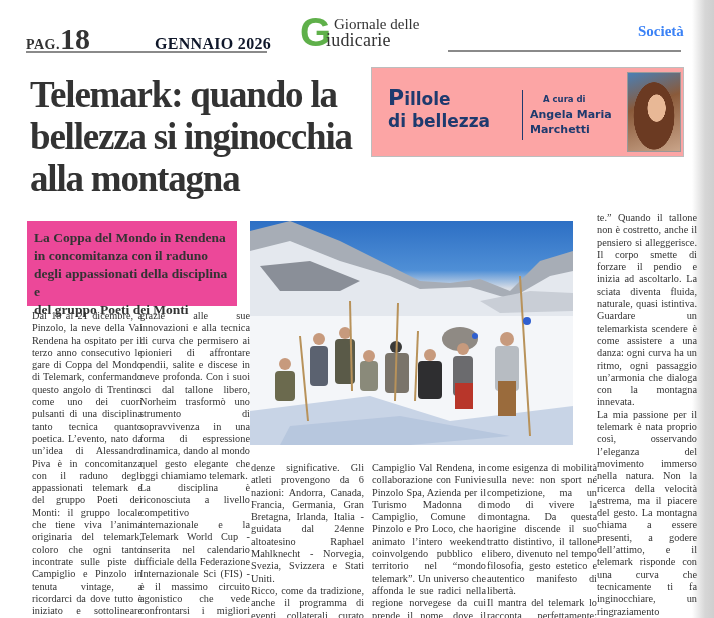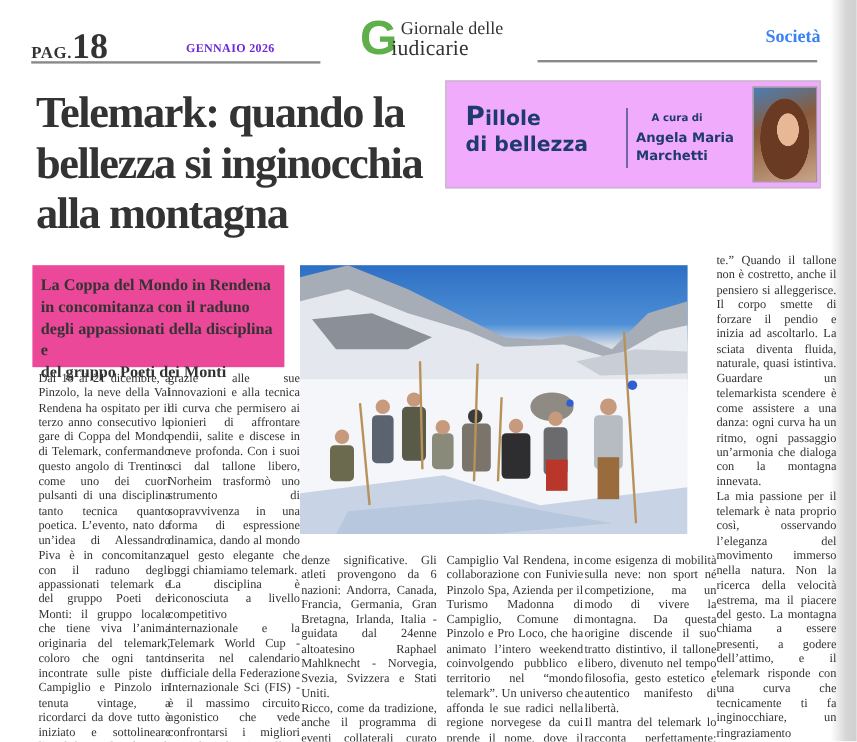--- a/index.html
+++ b/index.html
@@ -5,31 +5,31 @@
   * { box-sizing: border-box; margin: 0; padding: 0; }
   html, body { width: 714px; height: 618px; overflow: hidden; background: #fff; }
   body { position: relative; font-family: "Liberation Serif", serif; color: #222; }
   .page-shadow { position: absolute; top: 0; right: 0; width: 22px; height: 618px;
     background: linear-gradient(to right, rgba(255,255,255,0), #d6d6d6 60%, #cfcfcf); }
 
   
   .pag { position: absolute; left: 26px; top: 24px; font-family: "Liberation Serif", serif; color: #333; }
   .pag .lbl { font-size: 14px; font-weight: bold; letter-spacing: 0.5px; }
   .pag .num { font-size: 30px; font-weight: bold; line-height: 1; }
-  .date { position: absolute; left: 155px; top: 35px; font-size: 10px; font-weight: bold; color: #6d28d9; letter-spacing: 0.3px; }
+  .date { position: absolute; left: 155px; top: 35px; font-size: 16px; font-weight: bold; color: #0f172a; letter-spacing: 0.3px; }
   .mast-rule-left { position: absolute; left: 26px; top: 51px; width: 241px; height: 2px; background: #8a8a8a; }
   .logo { position: absolute; left: 300px; top: 14px; width: 130px; height: 40px; }
   .logo .g { position: absolute; left: 0; top: -2px; font-family: "Liberation Sans", sans-serif; font-weight: bold; font-size: 40px; color: #5fb04a; line-height: 1; }
   .logo .t1 { position: absolute; left: 34px; top: 2px; font-size: 15px; color: #333; font-family: "Liberation Serif", serif; }
   .logo .t2 { position: absolute; left: 26px; top: 16px; font-size: 18px; color: #333; font-family: Liberation Serif, serif; letter-spacing: 0.2px; }
   .section { position: absolute; left: 602px; top: 23px; font-size: 15px; font-weight: bold; color: #3b82f6; margin-left: 36px; }
   .mast-rule-right { position: absolute; left: 448px; top: 50px; width: 233px; height: 2px; background: #8a8a8a; }
 
   
-  .column-box { position: absolute; left: 371px; top: 67px; width: 313px; height: 90px; border: 1px solid #bdbdbd; background: #f0abfc; }
+  .column-box { position: absolute; left: 371px; top: 67px; width: 313px; height: 90px; border: 1px solid #bdbdbd; background: #fca5a5; }
   .column-box .title { position: absolute; left: 16px; top: 19px; font-family: "DejaVu Sans", sans-serif; font-weight: bold; color: #1e3a6e; font-size: 17px; line-height: 22px; }
   .column-box .title .big { font-size: 22px; }
   .column-box .vdiv { position: absolute; left: 150px; top: 22px; width: 1px; height: 50px; background: #1e3a6e; }
   .column-box .curated { position: absolute; left: 158px; top: 26px; font-family: "DejaVu Sans", sans-serif; font-weight: bold; color: #1e3a6e; }
   .column-box .curated .pre { font-size: 8.5px; display: block; margin-bottom: 3px; margin-left: 13px; }
   .column-box .curated .name { font-size: 11px; display: block; line-height: 15px; }
   .portrait { position: absolute; left: 255px; top: 4px; width: 54px; height: 80px; border: 1px solid #999; overflow: hidden;
     background: radial-gradient(ellipse at 55% 45%, #e8b896 0 22%, transparent 23%),
                 radial-gradient(ellipse at 50% 55%, #6b3a22 0 55%, transparent 56%),
                 linear-gradient(160deg, #4a7fb5 0%, #8a5a3a 40%, #c9a489 100%); }

